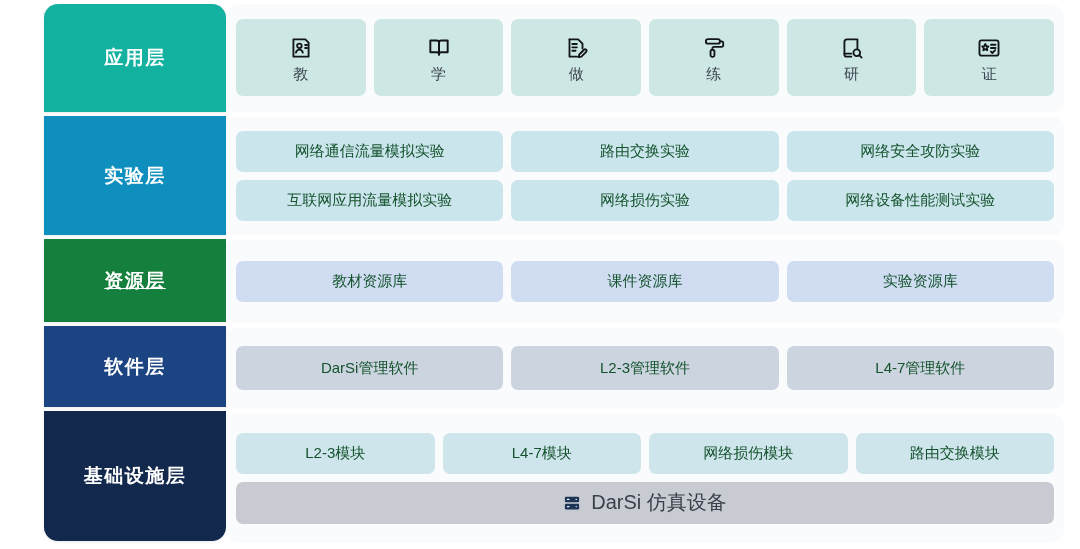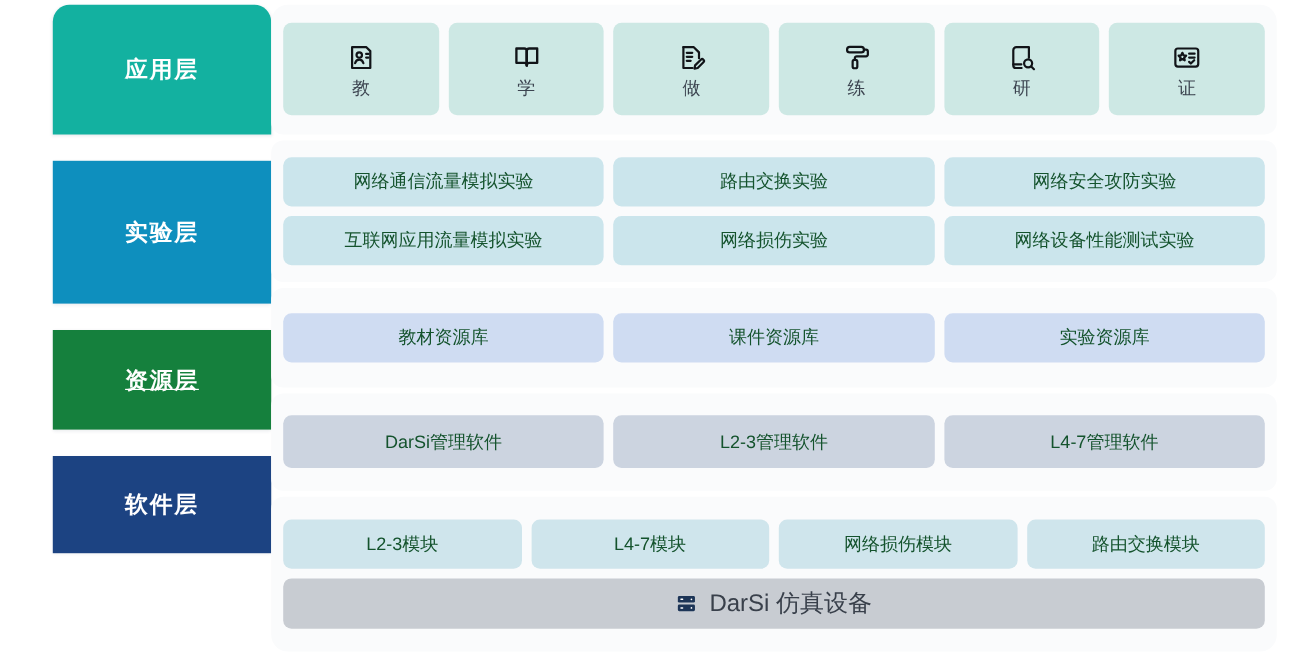--- a/index.html
+++ b/index.html
@@ -48,21 +48,21 @@
   
   .layer-label {
     position: relative;
     display: flex;
     align-items: center;
     justify-content: center;
     color: #ffffff;
     font-size: 19px;
     font-weight: bold;
     letter-spacing: 1.5px;
-    margin-bottom: 22px;
+    margin-bottom: 4px;
     box-shadow: 0 1px 3px rgba(20,40,70,0.10);
   }
   .layer-label:last-child { margin-bottom: 0; }
   .ll-app    { background: #13b1a0; border-radius: 14px 14px 0 0; }
   .ll-exp    { background: #0e8fbe; }
   .ll-res    { background: #15803d; text-decoration: underline; }
   .ll-soft   { background: #1c4382; font-family: Liberation Mono, monospace; }
   .ll-infra  { background: #122murky; }
   .ll-infra  { background: #12284d; border-radius: 0 0 14px 14px; }
 
@@ -170,20 +170,23 @@
         <span>应用层</span>
       </div>
       <div class="layer-label ll-exp h-exp">
         <span>实验层</span>
       </div>
       <div class="layer-label ll-res h-res">
         <span>资源层</span>
       </div>
       <div class="layer-label ll-soft h-soft">
         <span>软件层</span>
+      </div>
+      <div class="layer-label ll-infra h-infra">
+        <span>基础设施层</span>
       </div>
     </div>
 
     <div class="content-col">
 
       <div class="panel first h-app">
         <div class="tile-row">
 
           <div class="app-tile">
             <span class="ico">

